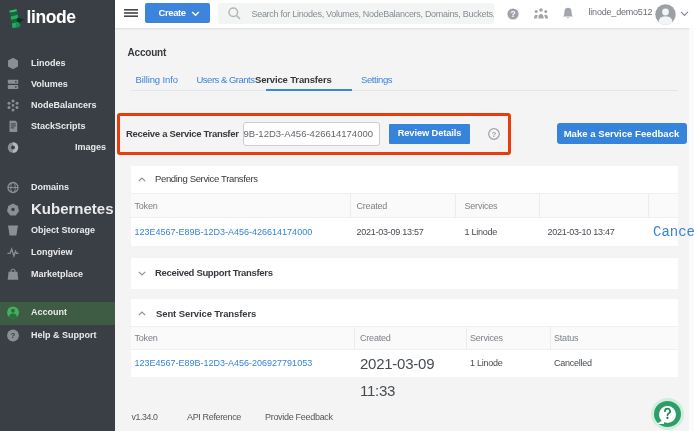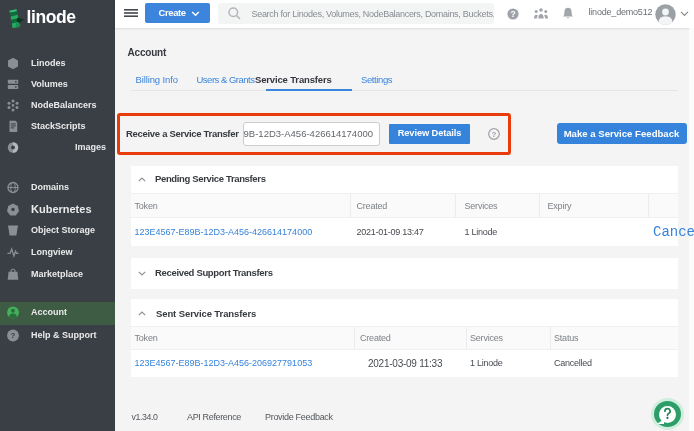--- a/index.html
+++ b/index.html
@@ -61,21 +61,21 @@
     <svg class="abs" style="left:7px;top:180.5px;" width="12" height="13" viewBox="0 0 12 13">
       <circle cx="6" cy="6.5" r="5" fill="none" stroke="#8a8f96" stroke-width="1.3"></circle>
       <ellipse cx="6" cy="6.5" rx="2.2" ry="5" fill="none" stroke="#8a8f96" stroke-width="1"></ellipse>
       <line x1="1" y1="6.5" x2="11" y2="6.5" stroke="#8a8f96" stroke-width="1"></line>
     </svg>
     <div class="abs" style="left:31px;top:181px;height:12px;line-height:12px;font-size:9px;font-weight:bold;color:#e9eaeb;letter-spacing:0px;white-space:nowrap;">Domains</div>
     <svg class="abs" style="left:7px;top:202.5px;" width="12" height="13" viewBox="0 0 12 13">
       <polygon points="6,0.6 10.8,3 12,8.2 8.7,12.4 3.3,12.4 0,8.2 1.2,3" fill="#8a8f96"></polygon>
       <circle cx="6" cy="6.5" r="1.7" fill="#3a3f45"></circle>
     </svg>
-    <div class="abs" style="left:31px;top:203px;height:12px;line-height:12px;font-size:11px;font-weight:bold;color:#e9eaeb;letter-spacing:0px;white-space:nowrap;text-align:right;">Kubernetes</div>
+    <div class="abs" style="left:31px;top:203px;height:12px;line-height:12px;font-size:15px;font-weight:bold;color:#e9eaeb;letter-spacing:0px;white-space:nowrap;text-align:right;">Kubernetes</div>
     <svg class="abs" style="left:7px;top:223.5px;" width="12" height="13" viewBox="0 0 12 13">
       <path d="M1.2 2.2 h9.6 l-1.4 9.3 h-6.8 z" fill="#8a8f96"></path>
       <rect x="0.8" y="1.4" width="10.4" height="1.8" rx="0.9" fill="#8a8f96"></rect>
     </svg>
     <div class="abs" style="left:31px;top:224px;height:12px;line-height:12px;font-size:9px;font-weight:bold;color:#e9eaeb;letter-spacing:0px;white-space:nowrap;">Object Storage</div>
     <svg class="abs" style="left:7px;top:245.5px;" width="12" height="13" viewBox="0 0 12 13">
       <path d="M0.4 7.4 h2.6 l1.7-4.4 2.2 7 1.7-4.8 0.9 2.2 h2.1" fill="none" stroke="#8a8f96" stroke-width="1.3"></path>
     </svg>
     <div class="abs" style="left:31px;top:246px;height:12px;line-height:12px;font-size:9px;font-weight:bold;color:#e9eaeb;letter-spacing:0px;white-space:nowrap;">Longview</div>
     <svg class="abs" style="left:7px;top:267.5px;" width="12" height="13" viewBox="0 0 12 13">
@@ -165,33 +165,33 @@
 <svg class="abs" style="left:487.5px;top:128px;" width="12" height="12" viewBox="0 0 12 12">
   <circle cx="6" cy="6" r="5.3" fill="none" stroke="#9da1a7" stroke-width="1.2"></circle>
   <text x="6" y="8.8" font-size="8" font-weight="bold" fill="#9da1a7" text-anchor="middle" font-family="Liberation Sans">?</text>
 </svg>
 <div class="abs" style="left:556.5px;top:123px;width:130px;height:21px;background:#3683dc;border-radius:3px;color:#fff;font-size:9.6px;font-weight:bold;text-align:center;line-height:21px;">Make a Service Feedback</div>
 
 <div class="abs" style="left:131px;top:166px;width:547px;height:80px;background:#fff;">
   <svg class="abs" style="left:6.5px;top:10.5px;" width="8" height="5" viewBox="0 0 8 5">
     <path d="M0.8 4.2 L4 1 L7.2 4.2" fill="none" stroke="#8c9197" stroke-width="1.2"></path>
   </svg>
-  <div class="abs" style="left:24px;top:6.5px;height:12px;line-height:12px;font-size:9.5px;font-weight:bold;color:#363a3f;letter-spacing:-0.35px;">Pending Service Transfers</div>
+  <div class="abs" style="left:24px;top:6.5px;height:12px;line-height:12px;font-size:9.5px;font-weight:normal;color:#363a3f;letter-spacing:-0.35px;">Pending Service Transfers</div>
   <div class="abs" style="left:0;top:27px;width:547px;height:25px;background:#fafafa;border-top:1px solid #f0f0f0;border-bottom:1px solid #f0f0f0;"></div>
   <div class="abs" style="left:219px;top:28px;width:1px;height:23px;background:#ececec;"></div>
   <div class="abs" style="left:324px;top:28px;width:1px;height:23px;background:#ececec;"></div>
   <div class="abs" style="left:408px;top:28px;width:1px;height:23px;background:#ececec;"></div>
   <div class="abs" style="left:517px;top:28px;width:1px;height:23px;background:#ececec;"></div>
   <div class="abs" style="left:3.5px;top:27px;width:100px;height:25px;line-height:26px;font-size:9px;color:#7d8187;letter-spacing:-0.2px;">Token</div>
   <div class="abs" style="left:225.5px;top:27px;width:100px;height:25px;line-height:26px;font-size:9px;color:#7d8187;letter-spacing:-0.2px;">Created</div>
   <div class="abs" style="left:333.5px;top:27px;width:100px;height:25px;line-height:26px;font-size:9px;color:#7d8187;letter-spacing:-0.2px;">Services</div>
-  <div class="abs" style="left:416.5px;top:27px;width:100px;height:25px;line-height:26px;font-size:9px;color:#7d8187;letter-spacing:-0.2px;">Expiry</div>
   <div class="abs" style="left:3.5px;top:52px;width:220px;height:28px;line-height:28px;font-size:9px;color:#3683dc;">123E4567-E89B-12D3-A456-426614174000</div>
-  <div class="abs" style="left:225.5px;top:52px;width:100px;height:28px;line-height:28px;font-size:9px;color:#474c52;letter-spacing:-0.25px;">2021-01-09 13:47</div>
+  <div class="abs" style="left:225.5px;top:52px;width:100px;height:28px;line-height:28px;font-size:9px;color:#474c52;letter-spacing:-0.25px;">2021-03-09 13:57</div>
   <div class="abs" style="left:333.5px;top:52px;width:100px;height:28px;line-height:28px;font-size:9px;color:#474c52;letter-spacing:-0.25px;">1 Linode</div>
+  <div class="abs" style="left:416.5px;top:52px;width:100px;height:28px;line-height:28px;font-size:9px;color:#474c52;letter-spacing:-0.25px;">2021-03-10 13:47</div>
   <div class="abs" style="left:522px;top:52px;width:25px;height:28px;line-height:28px;font-size:14px;color:#3683dc;font-family:Liberation Mono, monospace;">Cancel</div>
 </div>
 
 <div class="abs" style="left:131px;top:258px;width:547px;height:31px;background:#fff;">
   <svg class="abs" style="left:6.5px;top:13px;" width="8" height="5" viewBox="0 0 8 5">
     <path d="M0.8 0.8 L4 4 L7.2 0.8" fill="none" stroke="#8c9197" stroke-width="1.2"></path>
   </svg>
   <div class="abs" style="left:24px;top:9px;height:12px;line-height:12px;font-size:9.5px;font-weight:bold;color:#363a3f;letter-spacing:-0.33px;">Received Support Transfers</div>
 </div>
 
@@ -202,21 +202,21 @@
   <div class="abs" style="left:25px;top:9px;height:12px;line-height:12px;font-size:9.5px;font-weight:bold;color:#363a3f;letter-spacing:-0.1px;">Sent Service Transfers</div>
   <div class="abs" style="left:0;top:27px;width:547px;height:24px;background:#fafafa;border-top:1px solid #f0f0f0;border-bottom:1px solid #f0f0f0;"></div>
   <div class="abs" style="left:223px;top:28px;width:1px;height:22px;background:#ececec;"></div>
   <div class="abs" style="left:334.5px;top:28px;width:1px;height:22px;background:#ececec;"></div>
   <div class="abs" style="left:419px;top:28px;width:1px;height:22px;background:#ececec;"></div>
   <div class="abs" style="left:3.5px;top:27px;width:100px;height:24px;line-height:25px;font-size:9px;color:#7d8187;letter-spacing:-0.2px;">Token</div>
   <div class="abs" style="left:229px;top:27px;width:100px;height:24px;line-height:25px;font-size:9px;color:#7d8187;letter-spacing:-0.2px;">Created</div>
   <div class="abs" style="left:339px;top:27px;width:100px;height:24px;line-height:25px;font-size:9px;color:#7d8187;letter-spacing:-0.2px;">Services</div>
   <div class="abs" style="left:423px;top:27px;width:100px;height:24px;line-height:25px;font-size:9px;color:#7d8187;letter-spacing:-0.2px;">Status</div>
   <div class="abs" style="left:3.5px;top:51px;width:220px;height:27px;line-height:27px;font-size:9px;color:#3683dc;">123E4567-E89B-12D3-A456-206927791053</div>
-  <div class="abs" style="left:237px;top:51px;width:100px;height:27px;line-height:27px;font-size:10px;color:#474c52;letter-spacing:-0.25px;">2021-03-09 11:33</div>
+  <div class="abs" style="left:229px;top:51px;width:100px;height:27px;line-height:27px;font-size:15px;color:#474c52;letter-spacing:-0.25px;">2021-03-09 11:33</div>
   <div class="abs" style="left:339px;top:51px;width:100px;height:27px;line-height:27px;font-size:9px;color:#474c52;letter-spacing:-0.25px;">1 Linode</div>
   <div class="abs" style="left:423px;top:51px;width:100px;height:27px;line-height:27px;font-size:9px;color:#474c52;letter-spacing:-0.25px;">Cancelled</div>
 </div>
 
 <div class="abs" style="left:131.5px;top:411px;height:12px;line-height:12px;font-size:8.8px;color:#53575c;letter-spacing:-0.4px;">v1.34.0</div>
 <div class="abs" style="left:187px;top:411px;height:12px;line-height:12px;font-size:9px;color:#53575c;letter-spacing:-0.35px;">API Reference</div>
 <div class="abs" style="left:265px;top:411px;height:12px;line-height:12px;font-size:9px;color:#53575c;letter-spacing:-0.3px;">Provide Feedback</div>
 
 <div class="abs" style="left:654px;top:401px;width:27px;height:26px;border-radius:50%;background:#2d9e68;box-shadow:0 0 0 3px rgba(140,225,180,0.35);"></div>
 <div class="abs" style="left:659px;top:405.5px;width:17px;height:17px;border-radius:50%;background:#fff;"></div>

